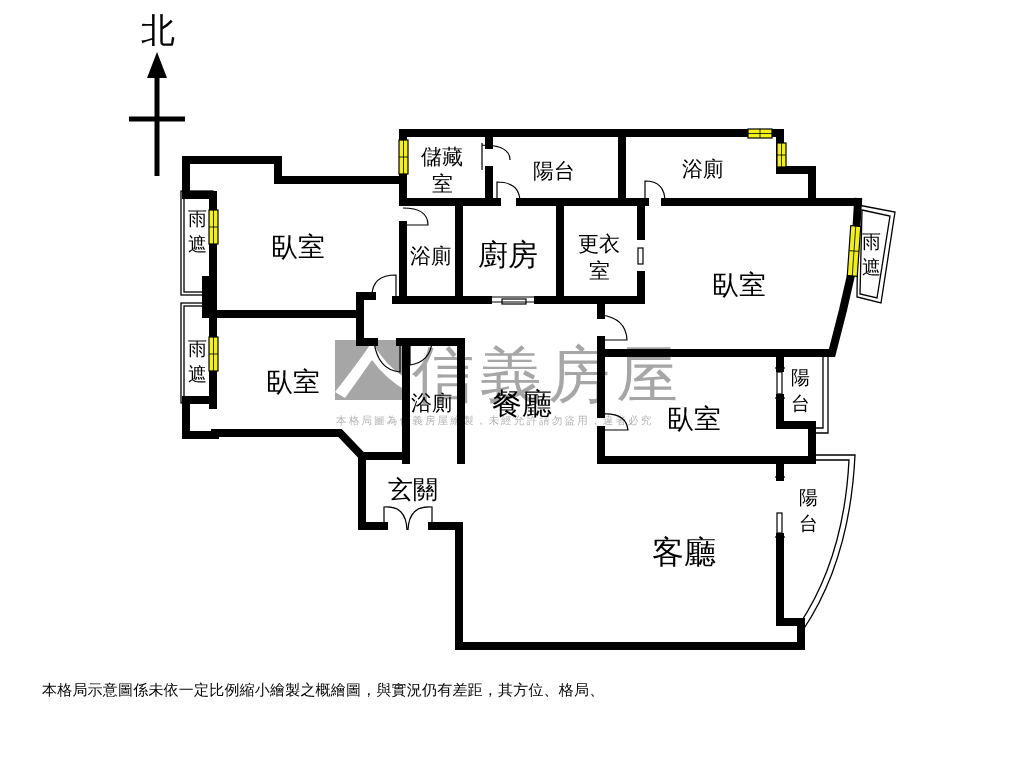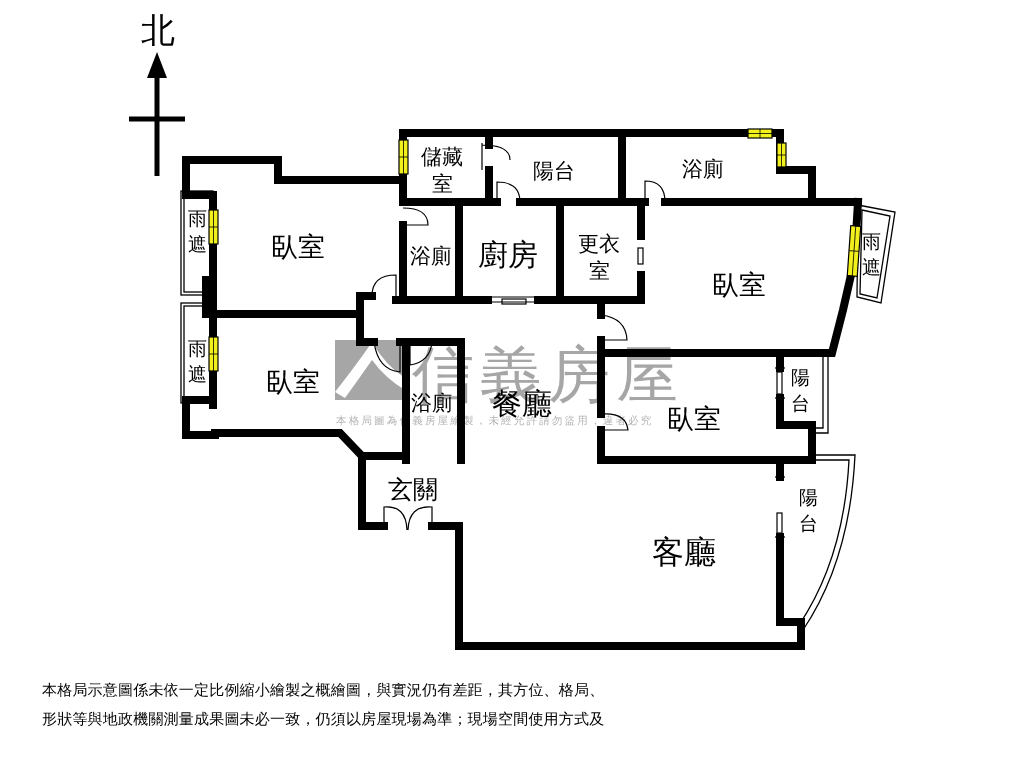--- a/index.html
+++ b/index.html
@@ -195,14 +195,13 @@
     <text class="room-label" x="862" y="274" font-size="19">遮</text>
     <text class="room-label" x="791" y="384" font-size="19">陽</text>
     <text class="room-label" x="791" y="410" font-size="19">台</text>
     <text class="room-label" x="799" y="504" font-size="19">陽</text>
     <text class="room-label" x="799" y="530" font-size="19">台</text>
   </g>
 </svg>
 
 <div id="disclaimer">
   <div>本格局示意圖係未依一定比例縮小繪製之概繪圖，與實況仍有差距，其方位、格局、</div>
-  <div>形狀等與地政機關測量成果圖未必一致，仍須以房屋現場為準；現場空間使用方式及</div>
 </div>
 
 </body></html>

